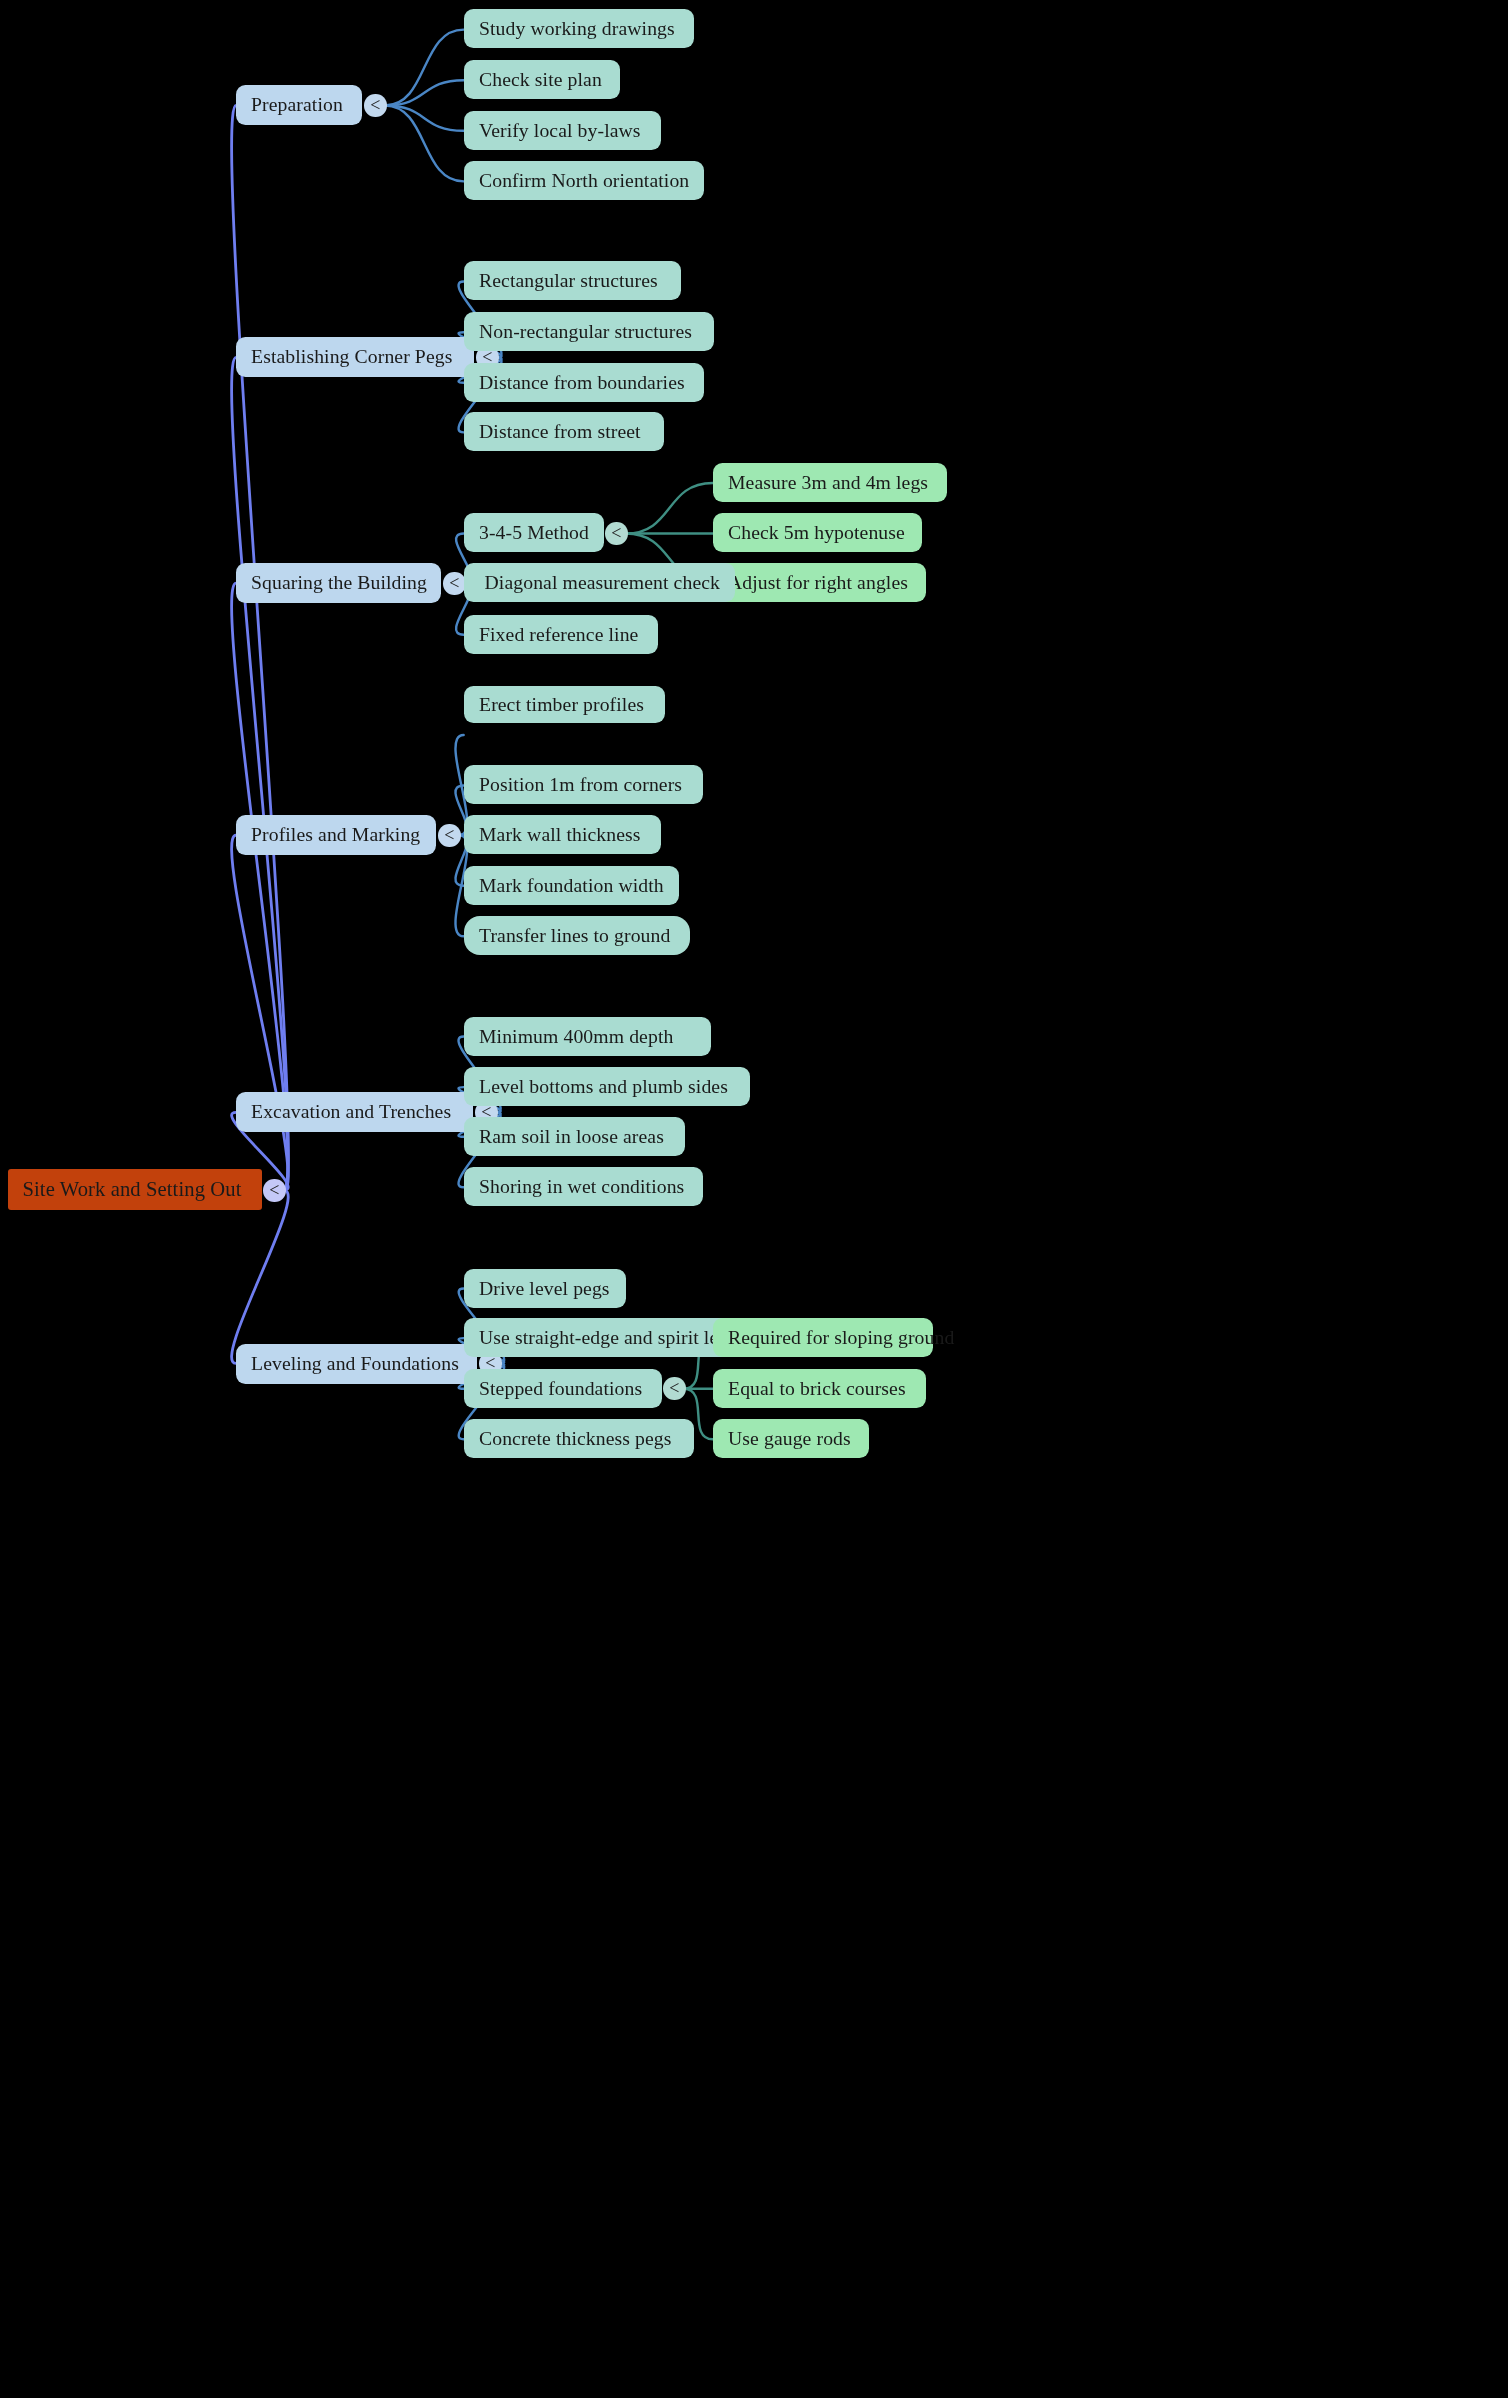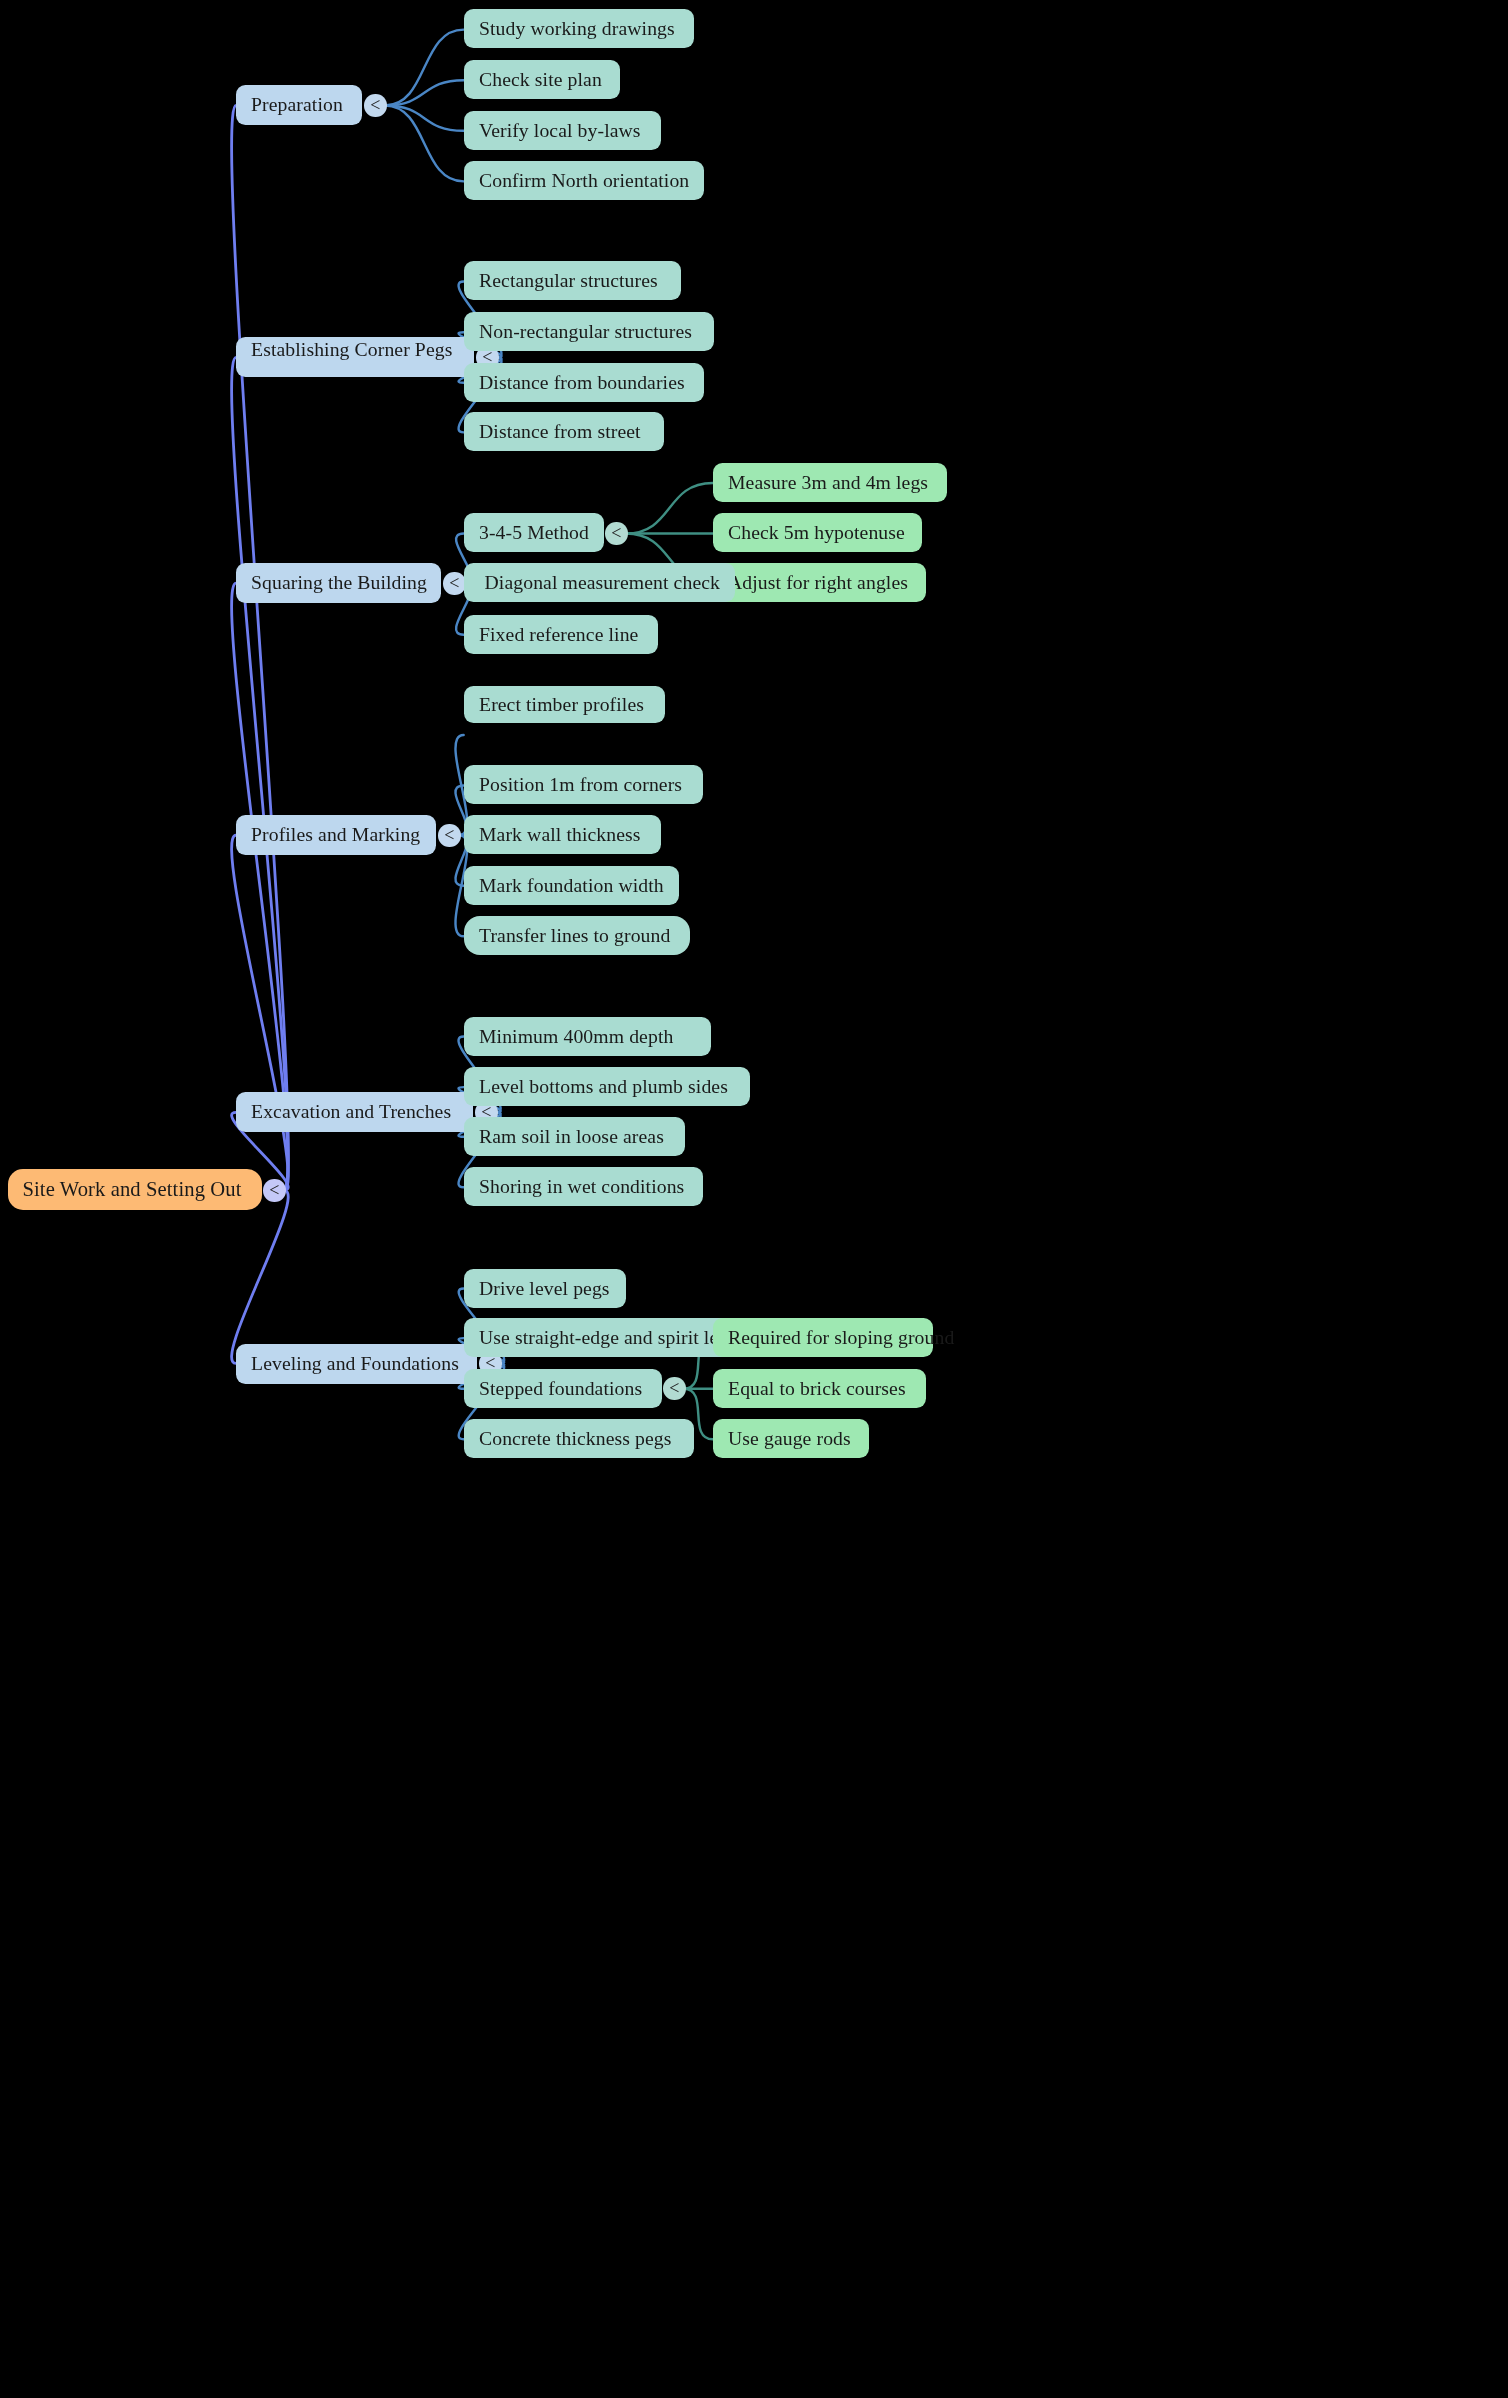--- a/index.html
+++ b/index.html
@@ -29,23 +29,23 @@
     display: flex;
     align-items: center;
     border-radius: 9.4px;
     color: #1a1a1a;
     padding: 16px 15px;
     white-space: nowrap;
     line-height: 1.1;
     letter-spacing: 0.1px;
   }
   .node.root {
-    background: #fdba74;
+    background: #c2410c;
     font-size: 20.6px;
-    border-radius: 15px;
+    border-radius: 3px;
   }
   .node.lvl1 {
     background: #bdd7ee;
     font-size: 19.7px;
   }
   .node.lvl2 {
     background: #a9dcd1;
     font-size: 19.7px;
   }
   .node.lvl3 {
@@ -129,21 +129,21 @@
       </div>
       <div class="node lvl2" style="left: 464px; top: 60px; width: 156px; height: 39px; font-size: 19.7px;">
         <span>Check site plan</span>
       </div>
       <div class="node lvl2" style="left: 464px; top: 111px; width: 197px; height: 39px; font-size: 19.7px;">
         <span>Verify local by-laws</span>
       </div>
       <div class="node lvl2" style="left: 464px; top: 161px; width: 240px; height: 39px; font-size: 19.7px;">
         <span>Confirm North orientation</span>
       </div>
-      <div class="node lvl1" style="left: 236px; top: 337px; width: 238px; height: 40px; font-size: 19.7px; align-items: flex-end;">
+      <div class="node lvl1" style="left: 236px; top: 337px; width: 238px; height: 40px; font-size: 19.7px;">
         <span>Establishing Corner Pegs</span>
       </div>
       <div class="toggle lvl1-toggle" style="left: 476px; top: 346px; width: 22.5px; height: 22.5px;">
         <span>&lt;</span>
       </div>
       <div class="node lvl2" style="left: 464px; top: 261px; width: 217px; height: 39px; font-size: 19.7px;">
         <span>Rectangular structures</span>
       </div>
       <div class="node lvl2" style="left: 464px; top: 312px; width: 250px; height: 39px; font-size: 19.7px;">
         <span>Non-rectangular structures</span>

